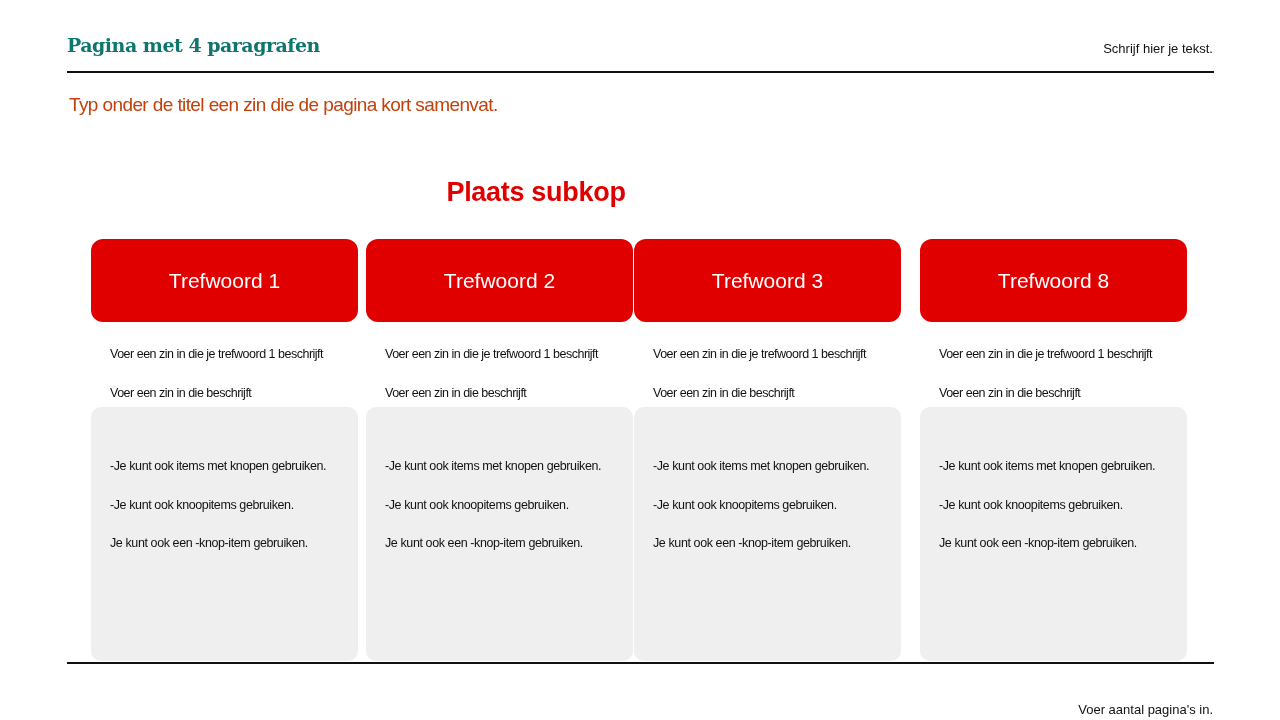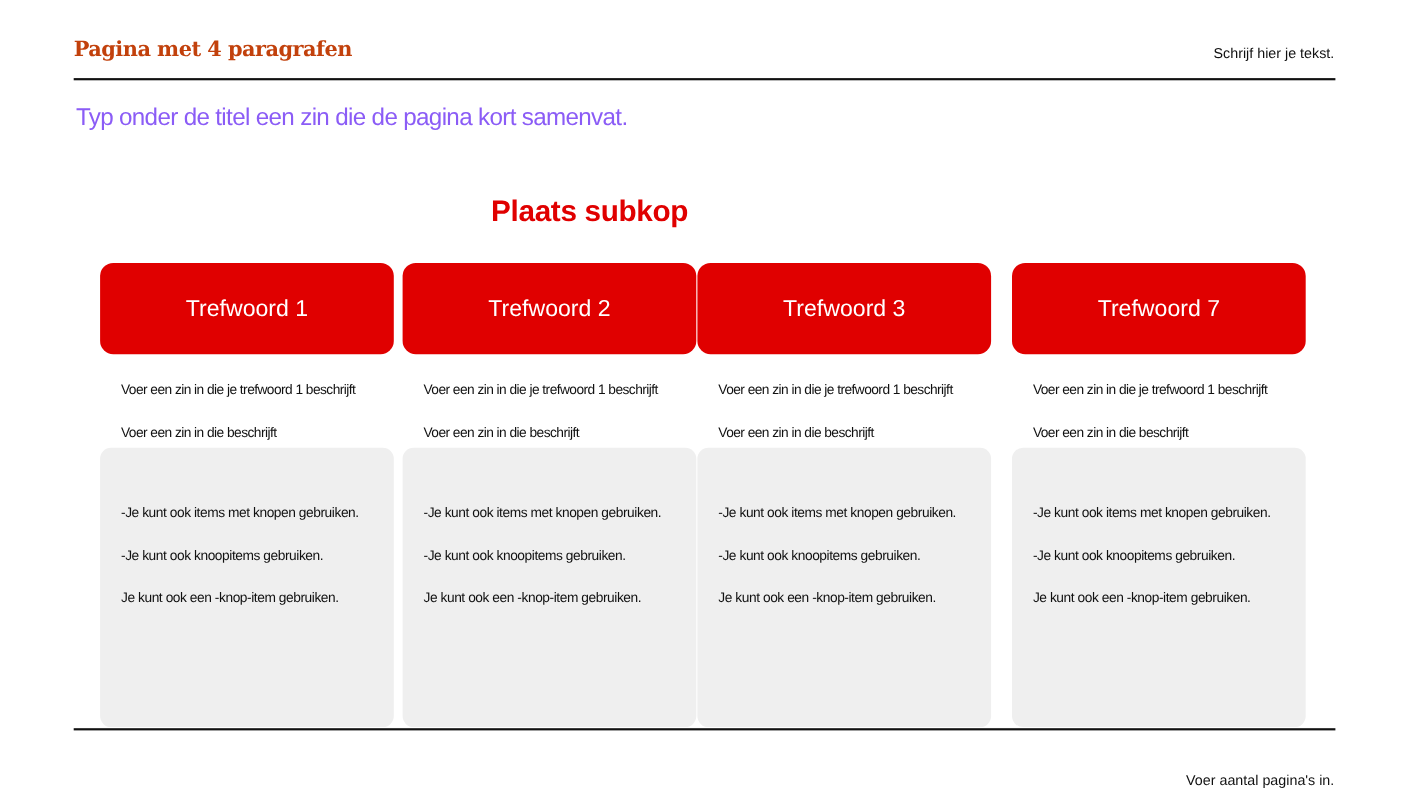--- a/index.html
+++ b/index.html
@@ -3,30 +3,30 @@
   <meta charset="utf-8">
   <style>
     html, body { margin: 0; padding: 0; }
     body {
       width: 1280px; height: 720px; background: #ffffff; position: relative;
       overflow: hidden; font-family: "Liberation Sans", sans-serif; color: #111111;
     }
     .title {
       position: absolute; left: 67px; top: 34px;
       font-family: "DejaVu Serif", serif; font-weight: bold; font-size: 19px;
-      letter-spacing: -0.5px; color: #c2410c;
+      letter-spacing: -0.5px; color: #0f766e;
     }
     .header-note {
       position: absolute; right: 67px; top: 41px; font-size: 13px; color: #111;
     }
     .rule { position: absolute; left: 67px; width: 1147px; height: 2px; background: #111; }
     .rule.top { top: 71px; }
     .rule.bottom { top: 662px; }
     .summary {
-      position: absolute; left: 69px; top: 94px; font-size: 22px; letter-spacing: -0.6px; color: #8b5cf6;
+      position: absolute; left: 69px; top: 94px; font-size: 19px; letter-spacing: -0.6px; color: #c2410c;
     }
     .subhead {
       position: absolute; left: 0; width: 1072px; top: 177px; text-align: center;
       font-size: 27px; font-weight: bold; color: var(--accent); letter-spacing: -0.3px;
     }
     .col { position: absolute; top: 239px; width: 267px; }
     .kw {
       height: 83px; border-radius: 12px; background: var(--accent); color: #fff;
       display: flex; align-items: center; justify-content: center; font-size: 21px;
     }
@@ -87,21 +87,21 @@
     <span class="line">Voer een zin in die beschrijft</span>
   </div>
   <div class="box">
     <span class="line">-Je kunt ook items met knopen gebruiken.</span>
     <span class="line">-Je kunt ook knoopitems gebruiken.</span>
     <span class="line">Je kunt ook een -knop-item gebruiken.</span>
   </div>
 </div>
 
 <div class="col" style="left:920px">
-  <div class="kw">Trefwoord 7</div>
+  <div class="kw">Trefwoord 8</div>
   <div class="desc">
     <span class="line">Voer een zin in die je trefwoord 1 beschrijft</span>
     <span class="line">Voer een zin in die beschrijft</span>
   </div>
   <div class="box">
     <span class="line">-Je kunt ook items met knopen gebruiken.</span>
     <span class="line">-Je kunt ook knoopitems gebruiken.</span>
     <span class="line">Je kunt ook een -knop-item gebruiken.</span>
   </div>
 </div>

